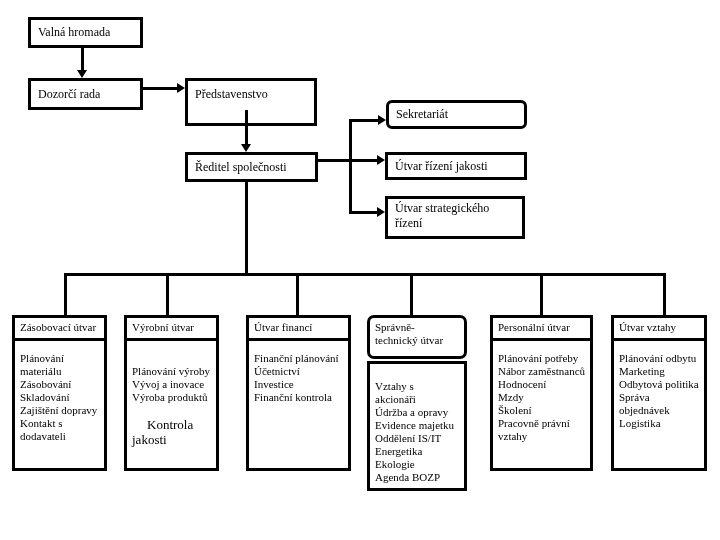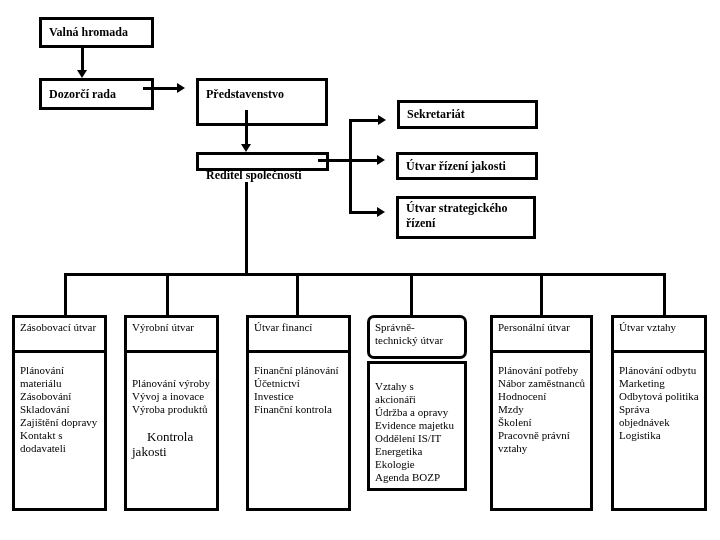--- a/index.html
+++ b/index.html
@@ -6,28 +6,28 @@
   .stage {
     position:relative; width:720px; height:540px;
     background:#ffffff; overflow:hidden;
     font-family:"Liberation Serif","DejaVu Serif",serif;
     color:#000;
   }
   
   .tbox {
     position:absolute; box-sizing:border-box;
     border:3px solid #000; background:#fff;
-    font-weight:bold; font-size:12px; line-height:15px;
-    padding:5px 2px 0 7px; white-space:pre-line;margin-left:11px;
+    font-weight:normal; font-size:12px; line-height:15px;
+    padding:5px 2px 0 7px; white-space:pre-line;
   }
   #b-valna          { left:28px;  top:17px;  width:115px; height:31px; }
   #b-dozorci        { left:28px;  top:78px;  width:115px; height:32px; padding-top:6px; }
   #b-predstavenstvo { left:185px; top:78px;  width:132px; height:48px; padding-top:6px; }
-  #b-reditel        { left:185px; top:152px; width:133px; height:18px; padding-top:13px; }
-  #b-sekretariat    { left:386px; top:100px; width:141px; height:29px; padding-top:4px; }
+  #b-reditel        { left:185px; top:152px; width:133px; height:30px; padding-top:5px; }
+  #b-sekretariat    { left:386px; top:100px; width:141px; height:29px; padding-top:4px;border-radius:6px; }
   #b-jakosti        { left:385px; top:152px; width:142px; height:28px; padding-top:4px; }
   #b-strategicke    { left:385px; top:196px; width:140px; height:43px; padding-top:2px; }
   
   .ln { position:absolute; background:#000; }
   .ar { position:absolute; width:0; height:0; }
   .ar-r { border-top:5px solid transparent; border-bottom:5px solid transparent; border-left:8px solid #000; }
   .ar-d { border-left:5px solid transparent; border-right:5px solid transparent; border-top:8px solid #000; }
   #l1 { left:81px;  top:48px;  width:3px;   height:23px; }
   #a1 { left:77px;  top:70px; }
   #l2 { left:143px; top:87px;  width:34px;  height:3px; }
@@ -47,21 +47,21 @@
   #d1 { left:64px; }  #d2 { left:166px; } #d3 { left:296px; }
   #d4 { left:410px; } #d5 { left:540px; } #d6 { left:663px; }
   
   .dhead, .dbody {
     position:absolute; box-sizing:border-box;
     border:3px solid #000; background:#fff;
     font-size:11px; line-height:13px; white-space:pre-line;
     padding:3px 1px 0 5px;
   }
   .dhead { top:315px; height:42px; }
-  .dbody { top:350px; height:161px; padding-top:11px; }
+  .dbody { top:338px; height:133px; padding-top:11px; }
   .big   { font-size:13px; line-height:15px; white-space:pre-line;margin-left:15px; }
   #c1h,#c1b { left:12px;  width:95px;  }
   #c2h,#c2b { left:124px; width:95px;  }
   #c3h,#c3b { left:246px; width:105px; }
   #c4h,#c4b { left:367px; width:100px; }
   #c5h,#c5b { left:490px; width:103px; }
   #c6h,#c6b { left:611px; width:96px;  }
   #c4h { height:44px;border-radius:7px; }
   #c4b { top:361px; height:130px; padding-top:16px; }
 </style>

